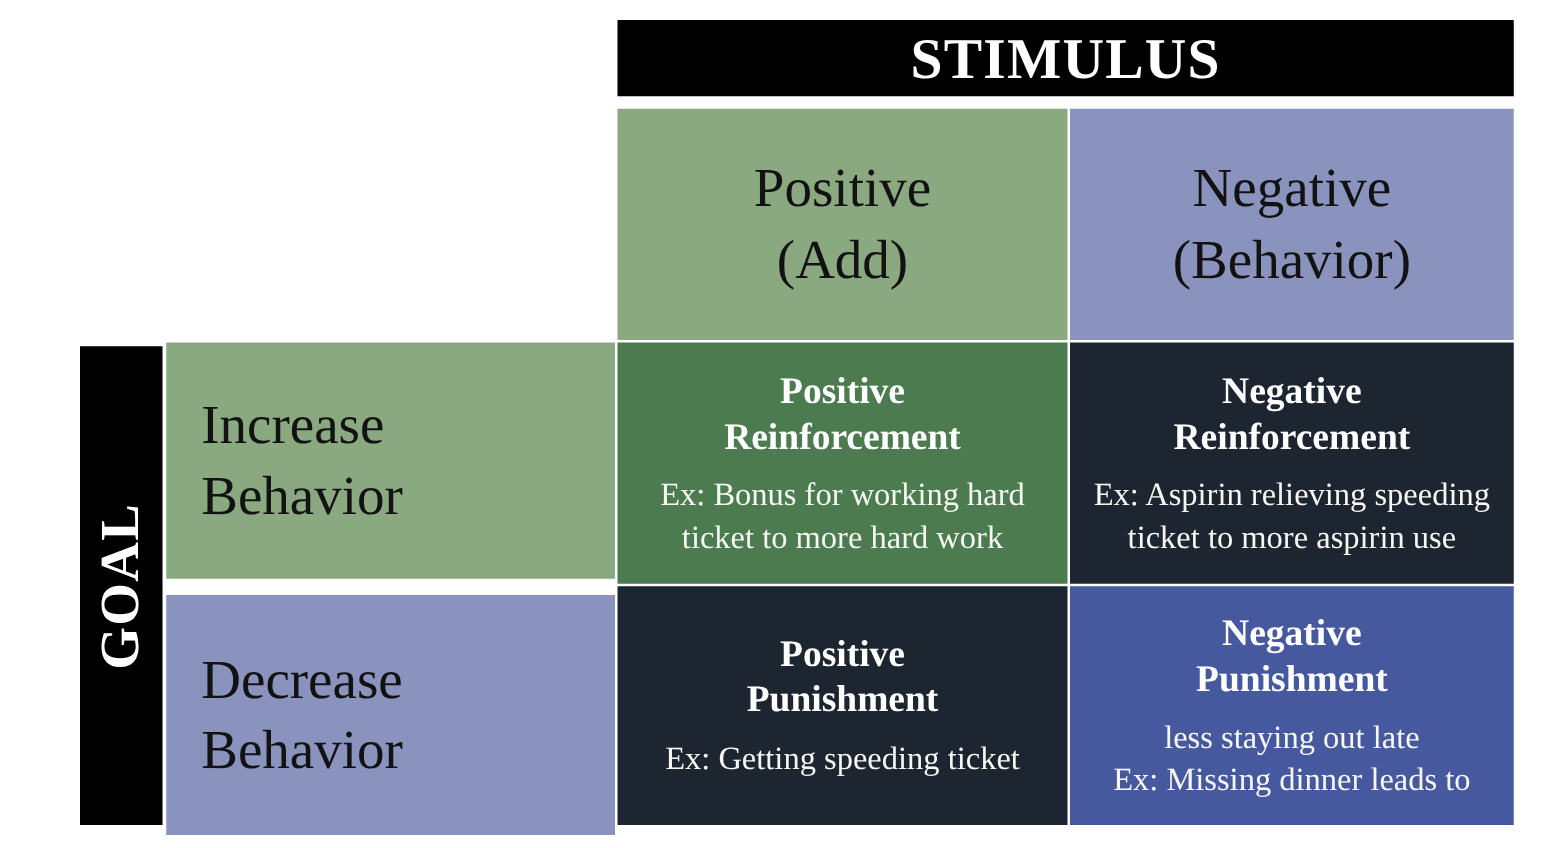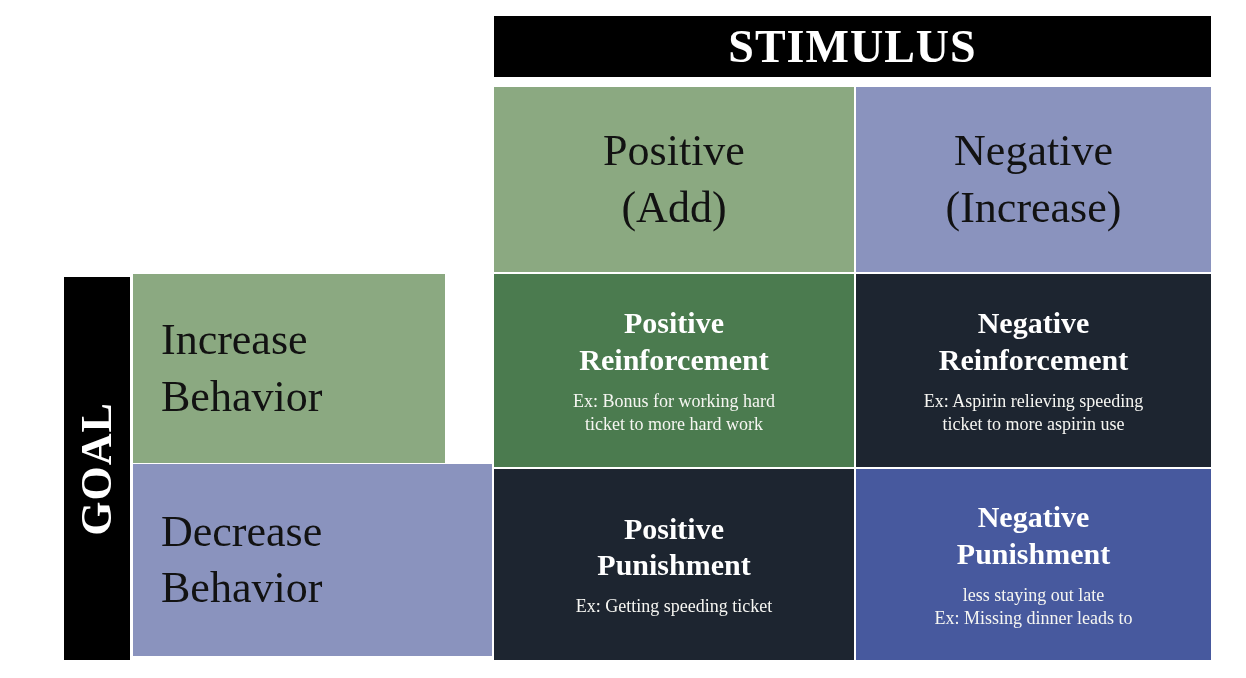--- a/index.html
+++ b/index.html
@@ -22,22 +22,22 @@
     flex-direction: column;
     align-items: center;
     justify-content: center;
     text-align: center;
   }
   
   .stimulus-bar { left: 494px; top: 16px;  width: 717px; height: 61px; }
   .col-pos      { left: 494px; top: 87px;  width: 360px; height: 185px; }
   .col-neg      { left: 856px; top: 87px;  width: 355px; height: 185px; }
   .goal-bar     { left: 64px;  top: 277px; width: 66px;  height: 383px; }
-  .row-inc      { left: 133px; top: 274px; width: 312px; height: 189px; }
-  .row-dec      { left: 133px; top: 464px; width: 359px; height: 192px; }
+  .row-inc      { left: 133px; top: 274px; width: 359px; height: 189px; }
+  .row-dec      { left: 133px; top: 476px; width: 359px; height: 192px; }
   .q-pr         { left: 494px; top: 274px; width: 360px; height: 193px; }
   .q-nr         { left: 856px; top: 274px; width: 355px; height: 193px; }
   .q-pp         { left: 494px; top: 469px; width: 360px; height: 191px; }
   .q-np         { left: 856px; top: 469px; width: 355px; height: 191px; }
 
   
   .axis-title {
     color: #ffffff;
     font-weight: bold;
     font-size: 46px;
@@ -60,41 +60,41 @@
     padding-left: 28px;
   }
   .quad-title {
     color: #ffffff;
     font-weight: bold;
     font-size: 30px;
     line-height: 1.22;
   }
   .quad-example {
     color: #f6f6f2;
-    font-size: 18px;
+    font-size: 26px;
     line-height: 1.28;
     margin-top: 11px;
   }
 </style>
 </head>
 <body>
 
 <div class="canvas">
 
   <div class="cell stimulus-bar" style="background: rgb(0, 0, 0);">
     <span class="axis-title">STIMULUS</span>
   </div>
 
   <div class="cell col-pos" style="background: rgb(139, 169, 129);">
     <div class="head-label">Positive</div>
     <div class="head-label">(Add)</div>
   </div>
   <div class="cell col-neg" style="background: rgb(138, 147, 190);">
     <div class="head-label">Negative</div>
-    <div class="head-label">(Increase)</div>
+    <div class="head-label">(Behavior)</div>
   </div>
 
   <div class="cell goal-bar" style="background: rgb(0, 0, 0);">
     <span class="axis-title">GOAL</span>
   </div>
 
   <div class="cell row-cell row-inc" style="background: rgb(139, 169, 129);">
     <div class="head-label">Increase</div>
     <div class="head-label">Behavior</div>
   </div>

